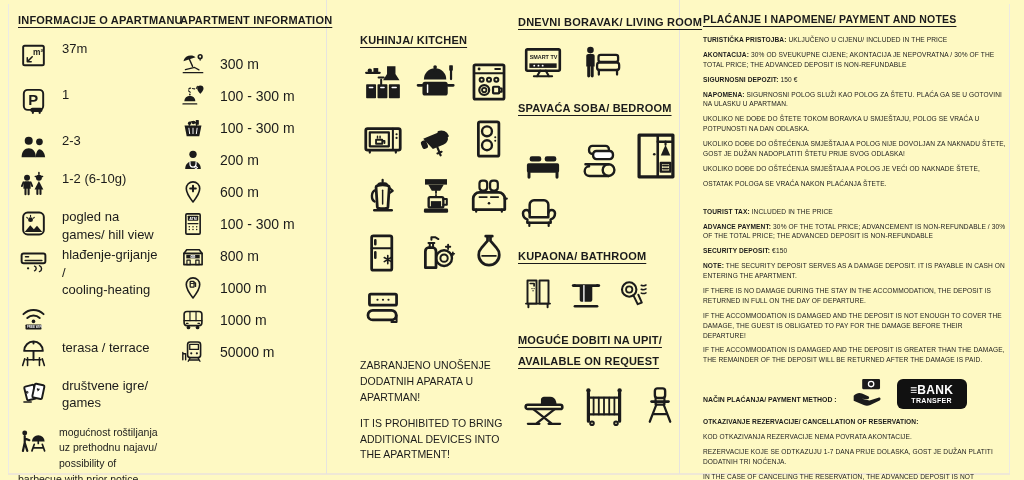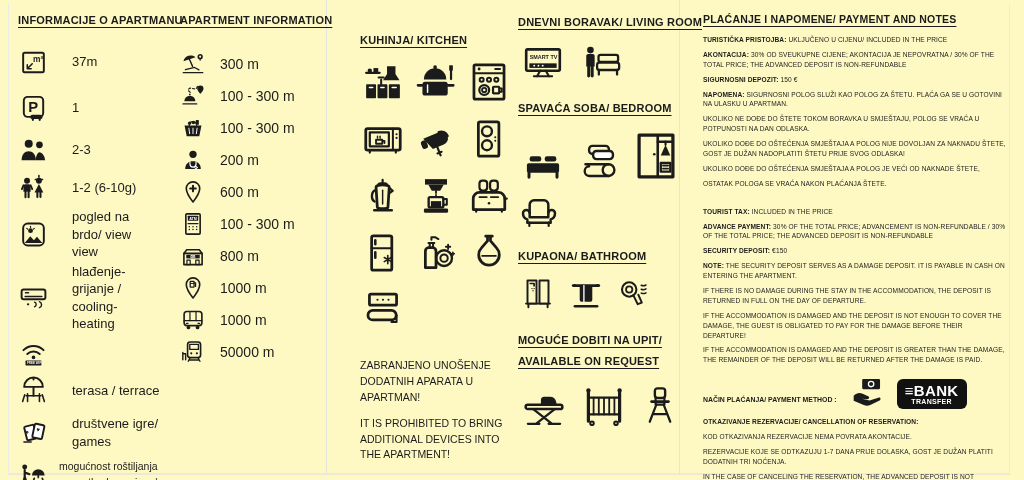--- a/index.html
+++ b/index.html
@@ -14,21 +14,21 @@
   .vdiv{position:absolute;top:0;bottom:6px;width:1px;background:#e6e4df}
 
   .col{position:absolute}
   .hd{
     font-size:11px;font-weight:bold;letter-spacing:.2px;margin:0 0 14px 0;
     text-decoration:underline;text-underline-offset:3px;white-space:nowrap;
   }
   .hd.wrap{white-space:normal;line-height:1.9}
 
   
-  .irow{display:flex;align-items:center;gap:23px;min-height:36px;margin-bottom:2px}
+  .irow{display:flex;align-items:flex-start;gap:13px;min-height:36px;margin-bottom:2px}
   .irow .ic{width:31px;height:31px;flex:0 0 31px}
   .irow .lb{font-size:13px;line-height:1.35;white-space:pre-line}
   .irow.tall{min-height:44px}
   .frow{font-size:10.5px;line-height:1.5;margin-top:4px}
   .frow .ic{width:31px;height:31px;display:inline-block;vertical-align:middle;float:left;margin:2px 10px 2px 0}
 
   .erow{display:flex;align-items:center;gap:14px;min-height:31px;margin-bottom:1px}
   .erow .ic{width:26px;height:26px;flex:0 0 26px}
   .erow .lb{font-size:14px}
 
@@ -51,21 +51,21 @@
   .pay b{font-weight:bold}
   .sp{height:13px}
   .method{display:flex;align-items:flex-end;gap:10px;margin:10px 0 8px 0}
   .method .mlabel{font-size:6.9px;font-weight:bold;padding-bottom:6px;white-space:nowrap}
   .method .ic{width:40px;height:34px}
   .badge{
     background:#111111;color:#ffffff;border-radius:6px;
     width:70px;height:30px;display:flex;flex-direction:column;align-items:center;justify-content:center;
     font-weight:bold;line-height:1.05;letter-spacing:.3px;
   }
-  .badge .b1{font-size:15px}
+  .badge .b1{font-size:12px}
   .badge .b2{font-size:7px}
 </style>
 </head>
 <body>
 
 <div class="page">
   <div class="edge" style="left:8px;top:4px;bottom:5px;width:1px"></div>
   <div class="edge" style="left:1009px;top:4px;bottom:5px;width:1px"></div>
   <div class="edge" style="left:8px;width:1002px;bottom:5px;height:2px;background:#efe8d6"></div>
   <div class="vdiv" style="left:326px"></div>
@@ -123,21 +123,21 @@
     </div>
     <div class="irow">
       <span class="ic">
           <svg viewBox="0 0 24 24" fill="none" stroke="#1b1b1b" stroke-width="1.5" stroke-linecap="round" stroke-linejoin="round">
             <rect x="4" y="3.5" width="16" height="17" rx="3.5"></rect>
             <circle cx="9.7" cy="9" r="1.9" fill="#1b1b1b" stroke="none"></circle>
             <path d="M9.7 5.6v.9M6.8 7.2l.6.6M12.6 7.2l-.6.6" stroke-width="0.9"></path>
             <path d="M5.2 18.6l4.3-5.2 2.8 3.1 2.4-2.8 4.1 4.9z" fill="#1b1b1b" stroke="none"></path>
           </svg>
         </span>
-      <span class="lb">pogled na brdo/ view view</span>
+      <span class="lb">pogled na games/ hill view</span>
     </div>
     <div class="irow tall">
       <span class="ic">
           <svg viewBox="0 0 24 24" fill="none" stroke="#1b1b1b" stroke-width="1.5" stroke-linecap="round" stroke-linejoin="round">
             <rect x="2.8" y="5.8" width="18.4" height="7.6" rx="1.6"></rect>
             <path d="M5.5 11.2h13" stroke-width="1.1"></path>
             <path d="M5.8 8.3h2.4" stroke-width="1.1"></path>
             <circle cx="7.8" cy="17.3" r="0.9" fill="#1b1b1b" stroke="none"></circle>
             <path d="M12.8 15.6c1.7.6 1.7 2.9 0 3.6M16.6 15.2c2.2.8 2.2 3.9 0 4.6" stroke-width="1.1"></path>
           </svg>

